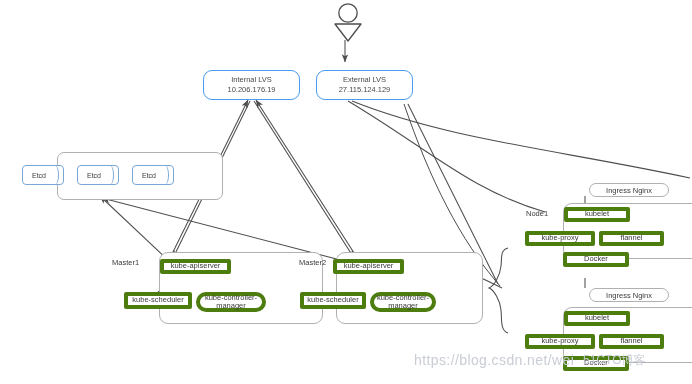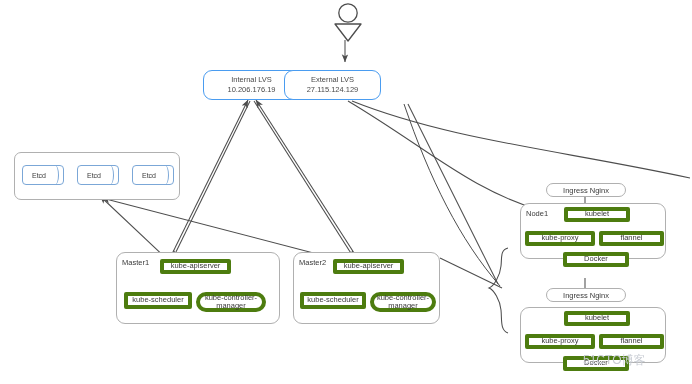--- a/index.html
+++ b/index.html
@@ -9,21 +9,21 @@
     color:#3a3a3a;
   }
   #canvas{position:absolute;left:0;top:0;width:692px;height:384px;}
   .lines{position:absolute;left:0;top:0;width:692px;height:384px;pointer-events:none;}
 
   
   .box{position:absolute;box-sizing:border-box;display:flex;align-items:center;
        justify-content:center;text-align:center;background:#ffffff;border-radius:9px;}
   .blue{border:1.4px solid #4a9cf0;}
   .softblue{border:4px solid #4d7c0f;border-radius:2px;}
-  .grayc{border:1px solid #b0b0b0;}
+  .grayc{border:1px solid #b0b0b0;margin-left:43px;}
 
   .lvs{font-size:7.5px;line-height:1.35;color:#4a4a4a;}
   .lvs .l2{display:block;}
 
   .ctn-label{position:absolute;font-size:7.5px;color:#3a3a3a;}
 
   .inner{font-size:7.5px;color:#3a3a3a;line-height:1.15;}
   .inner.two{line-height:1.1;border-radius:10px;}
 
   
@@ -94,21 +94,21 @@
     <circle cx="18" cy="11" r="9.2" fill="#ffffff" stroke="#4d4d4d" stroke-width="1.3"></circle>
     <path d="M5,22 L31,22 L18,39 Z" fill="#ffffff" stroke="#4d4d4d" stroke-width="1.3" stroke-linejoin="round"></path>
   </svg>
 
   <div class="box blue lvs" style="left:203px;top:70px;width:97px;height:30px;">
     <div>
       <span>Internal LVS</span>
       <span class="l2">10.206.176.19</span>
     </div>
   </div>
-  <div class="box blue lvs" style="left:284px;top:70px;width:97px;height:30px;">
+  <div class="box blue lvs" style="left:316px;top:70px;width:97px;height:30px;">
     <div>
       <span>External LVS</span>
       <span class="l2">27.115.124.129</span>
     </div>
   </div>
 
   <div class="box grayc" style="left:14px;top:152px;width:166px;height:48px;border-radius:7px;"></div>
 
   <div class="etcd-wrap" style="left:22px;top:165px;">
     <div class="etcd-body"></div>
@@ -120,21 +120,21 @@
     <div class="etcd-cap"></div>
     <div class="etcd-txt">Etcd</div>
   </div>
   <div class="etcd-wrap" style="left:132px;top:165px;">
     <div class="etcd-body"></div>
     <div class="etcd-cap"></div>
     <div class="etcd-txt">Etcd</div>
   </div>
 
   <div class="box grayc" style="left:116px;top:252px;width:164px;height:72px;"></div>
-  <div class="ctn-label" style="left:122px;top:258px;">Master1</div>
+  <div class="ctn-label" style="left:112px;top:258px;">Master1</div>
   <div class="box softblue inner" style="left:160px;top:259px;width:71px;height:15px;">kube-apiserver</div>
   <div class="box softblue inner" style="left:124px;top:292px;width:68px;height:17px;">kube-scheduler</div>
   <div class="box softblue inner two" style="left:196px;top:292px;width:70px;height:20px;padding:0 2px;">kube-controller-manager</div>
 
   <div class="box grayc" style="left:293px;top:252px;width:147px;height:72px;"></div>
   <div class="ctn-label" style="left:299px;top:258px;">Master2</div>
   <div class="box softblue inner" style="left:333px;top:259px;width:71px;height:15px;">kube-apiserver</div>
   <div class="box softblue inner" style="left:300px;top:292px;width:66px;height:17px;">kube-scheduler</div>
   <div class="box softblue inner two" style="left:370px;top:292px;width:66px;height:20px;padding:0 2px;">kube-controller-manager</div>
 
@@ -147,15 +147,16 @@
   <div class="box softblue inner" style="left:563px;top:252px;width:66px;height:15px;">Docker</div>
 
   <div class="box grayc" style="left:546px;top:288px;width:80px;height:14px;font-size:7.5px;">Ingress Nginx</div>
   <div class="box grayc" style="left:520px;top:307px;width:146px;height:56px;"></div>
   <div class="ctn-label" style="left:538px;top:313px;padding-left:28px;">Node2</div>
   <div class="box softblue inner" style="left:564px;top:311px;width:66px;height:15px;">kubelet</div>
   <div class="box softblue inner" style="left:525px;top:334px;width:70px;height:15px;">kube-proxy</div>
   <div class="box softblue inner" style="left:599px;top:334px;width:65px;height:15px;">flannel</div>
   <div class="box softblue inner" style="left:563px;top:356px;width:66px;height:15px;">Docker</div>
 
+  <div class="wm">https://blog.csdn.net/wei</div>
   <div class="wm2">51CTO博客</div>
 
 </div>
 
 </body></html>

